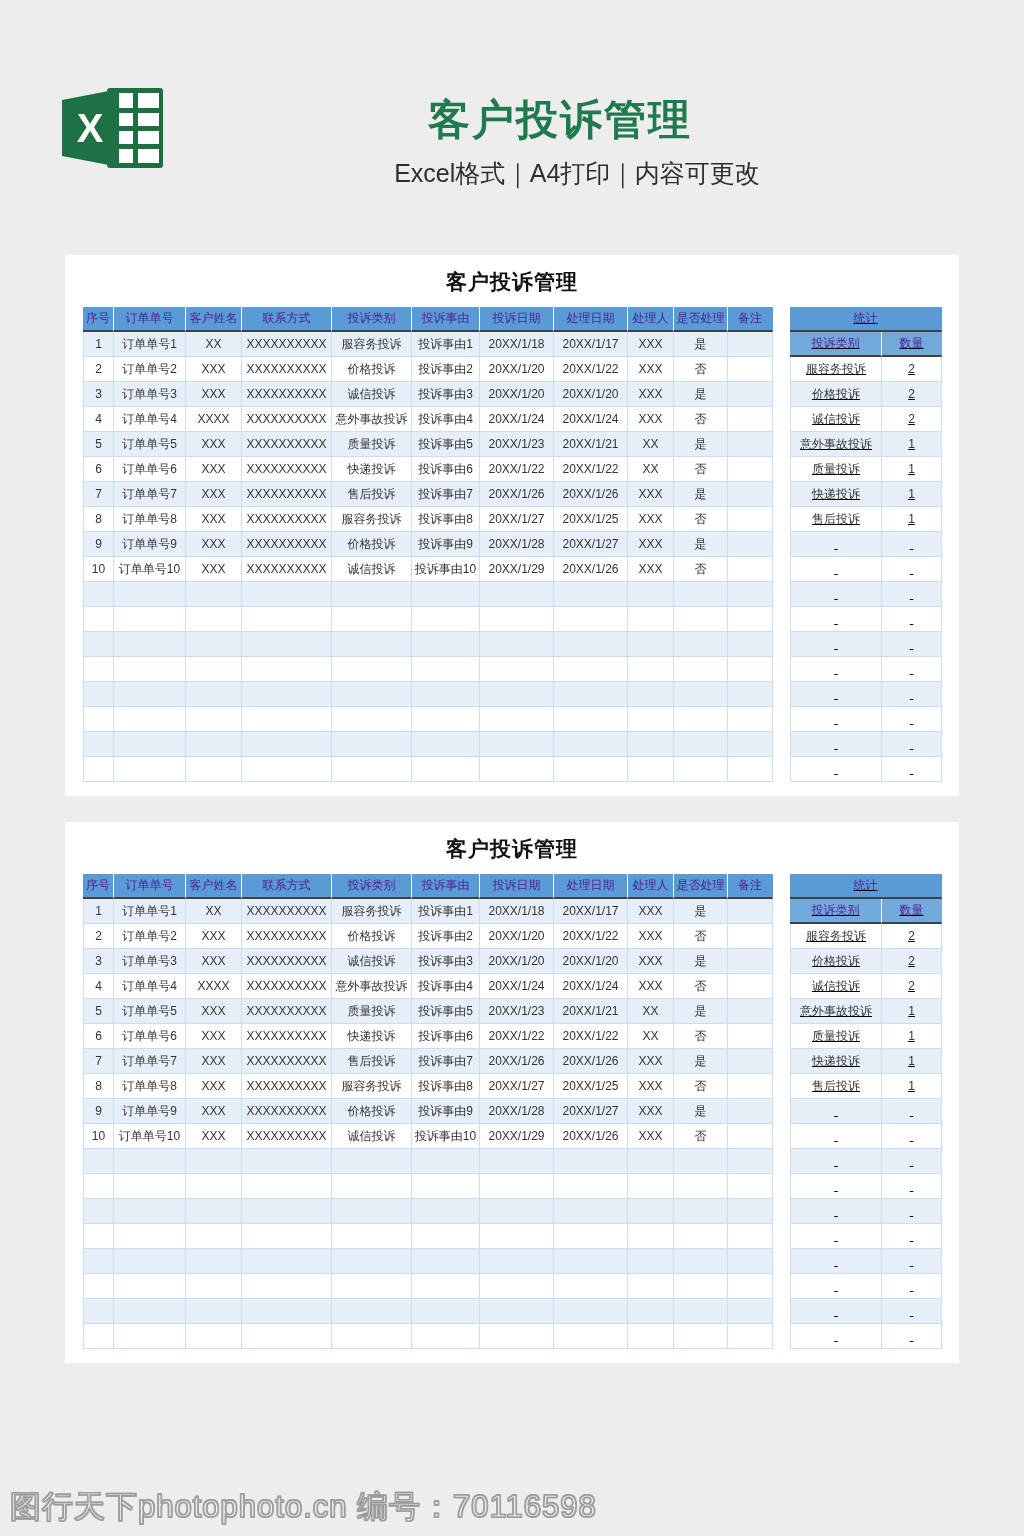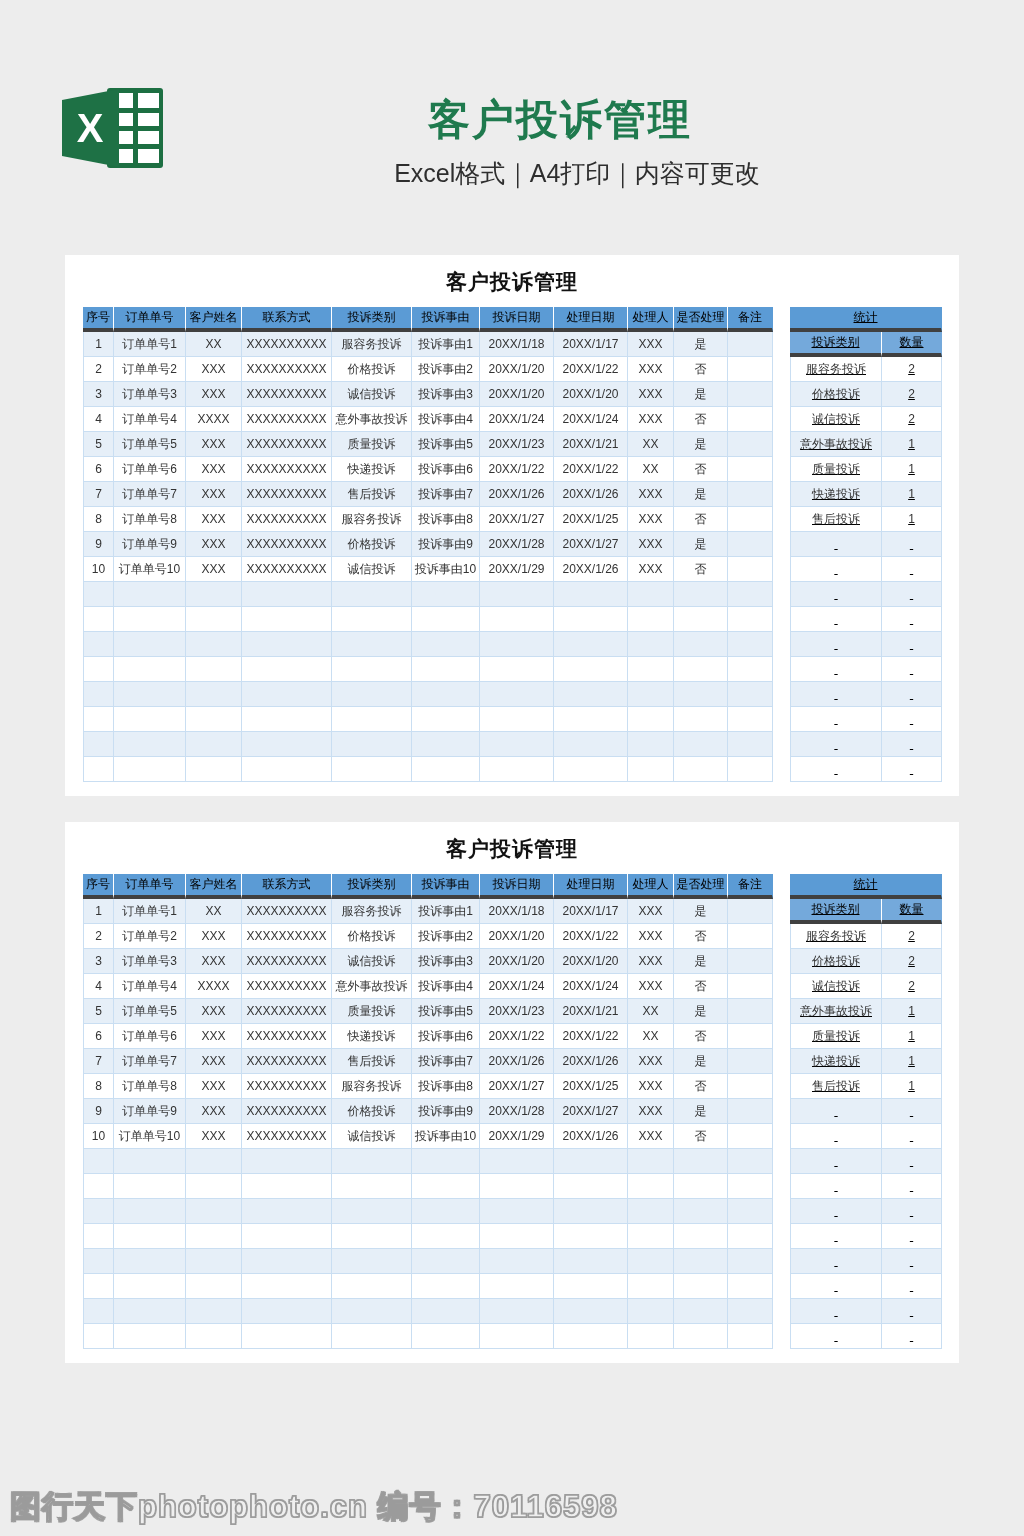--- a/index.html
+++ b/index.html
@@ -44,38 +44,38 @@
 
   table { border-collapse:separate; border-spacing:0; table-layout:fixed; }
   .main-table { width:690px; }
   .stats-table { width:152px;text-decoration:underline; }
   th, td {
     height:25px; padding:0 2px;
     font-size:12px; text-align:center; vertical-align:middle;
     overflow:hidden; white-space:nowrap;
   }
   thead th {
-    background:#5b9bd5; color:#000000; font-weight:normal;
-    border-right:1px solid #ffffff; border-bottom:4px solid #404040;
+    background:#5b9bd5; color:#4c1d95; font-weight:normal;
+    border-right:1px solid #ffffff; border-bottom:2px solid #404040;
   }
   thead th:last-child { border-right:1px solid #5b9bd5; }
   .stats-table thead tr.sub th { background:#74a9db; }
   .stats-table thead tr.sub th:last-child { border-right:1px solid #74a9db; }
   tbody td {
     background:#ffffff; color:#333333;
     border-right:1px solid #c9def2; border-bottom:1px solid #c9def2;
   }
   tbody td:first-child { border-left:1px solid #c9def2; }
   .main-table tbody tr:nth-child(odd) td  { background:#e6eff8; }
   .stats-table tbody tr:nth-child(even) td { background:#e6eff8; }
 
   
   .watermark {
     position:absolute; left:10px; top:1486px;
-    font-size:31px; font-weight:bold; letter-spacing:1px;
+    font-size:31px; font-weight:normal; letter-spacing:1px;
     color:#efefef;
     -webkit-text-stroke:1.3px #9b9b9b;
     text-shadow:-1px -1px 0 #a5a5a5, 1px -1px 0 #a5a5a5,
                 -1px  1px 0 #a5a5a5, 1px  1px 0 #a5a5a5;
   }
 </style>
 </head>
 <body>
 
 <div class="page">

